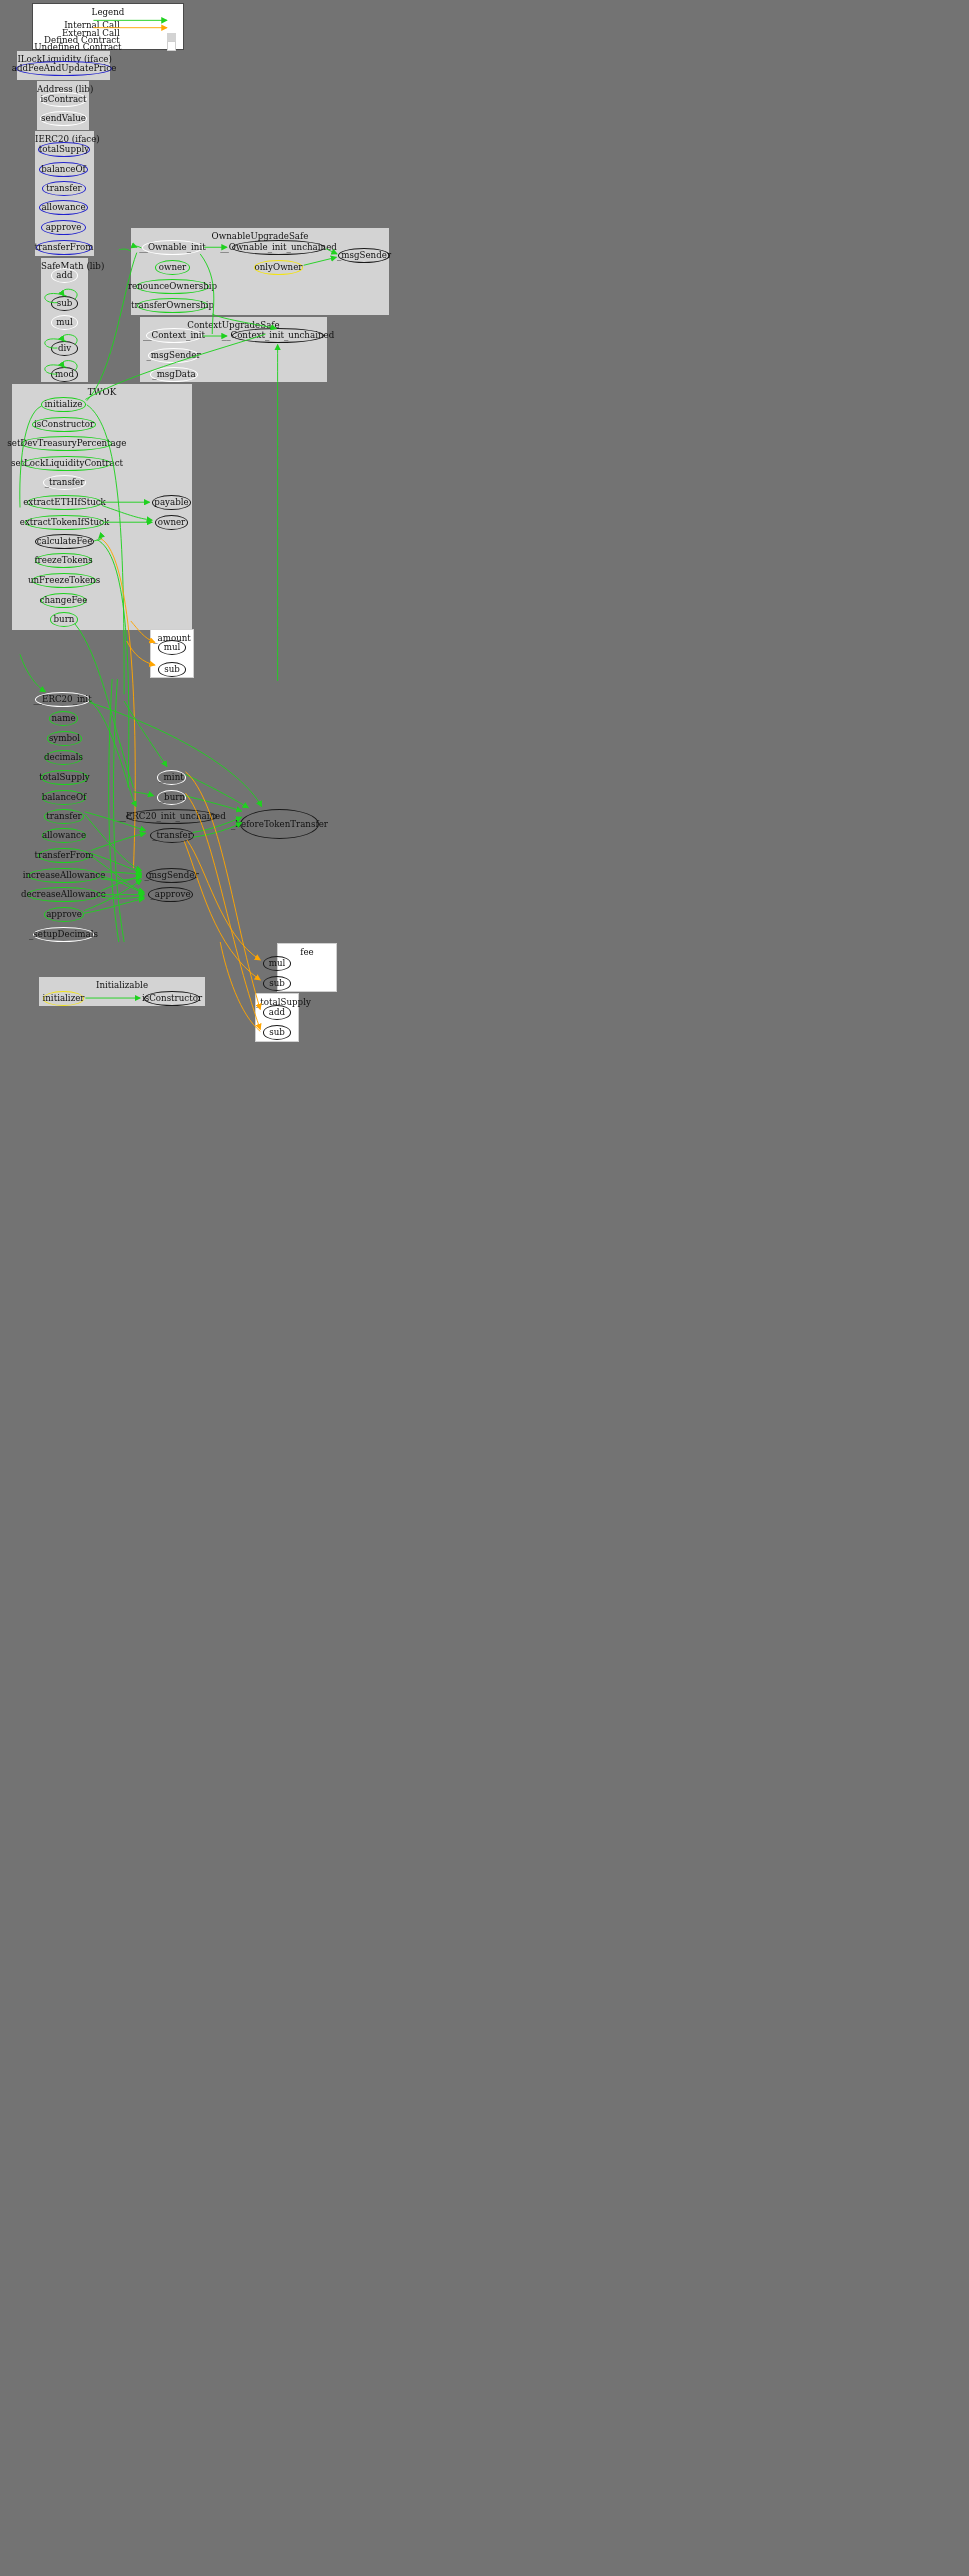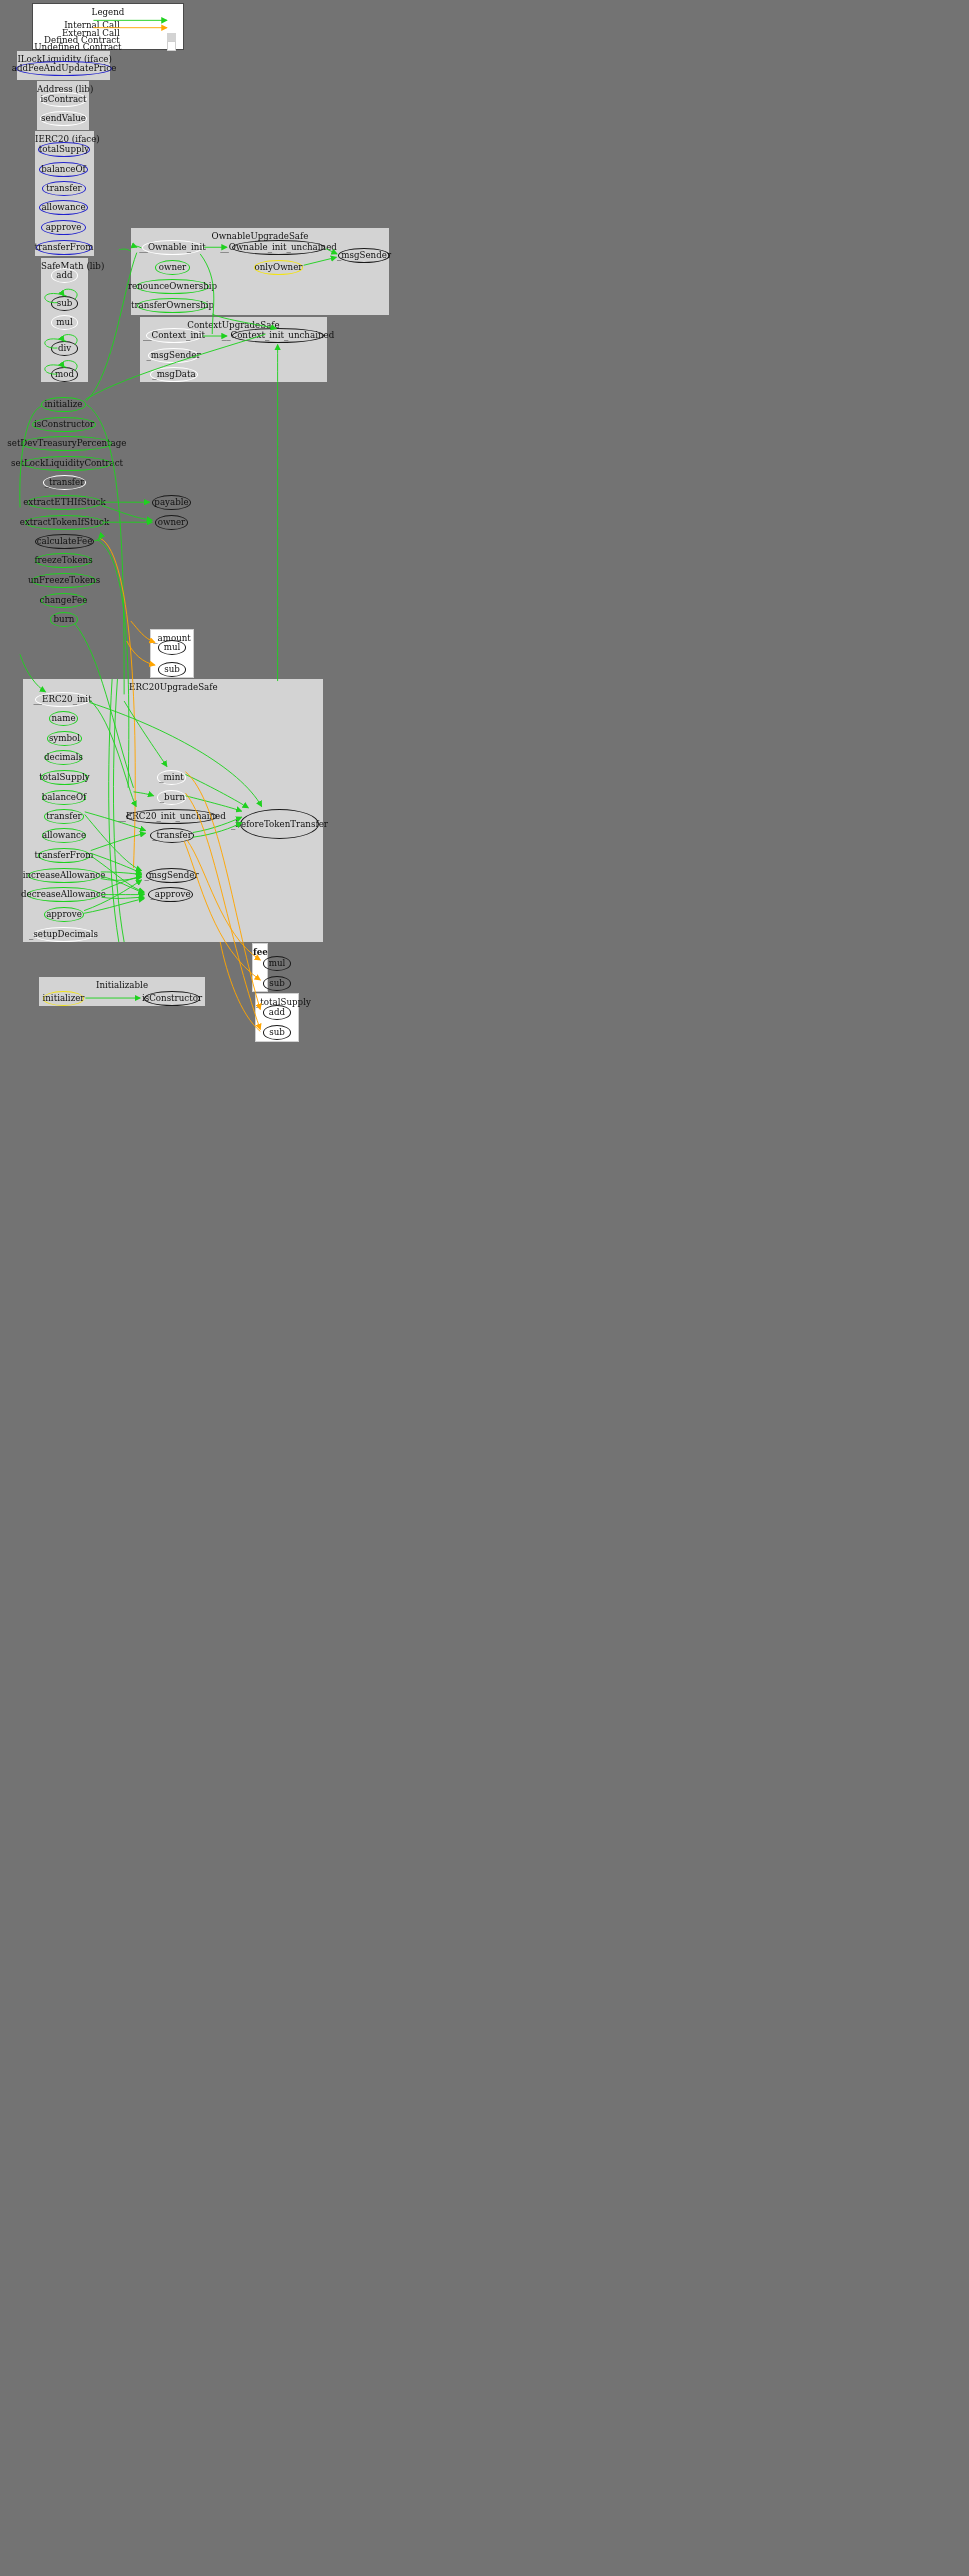--- a/index.html
+++ b/index.html
@@ -140,20 +140,23 @@
   <div class="node n-black" style="left:232px; top:328px; width:92px; height:14.7px;">
     <span>__Context_init_unchained</span>
   </div>
   <div class="node n-white" style="left:148px; top:348px; width:51px; height:14.7px;">
     <span>_msgSender</span>
   </div>
   <div class="node n-white" style="left:150px; top:367px; width:48px; height:14.7px;">
     <span>_msgData</span>
   </div>
 
+  <div class="cluster defined" style="left:12px; top:384px; width:180px; height:246px;">
+    <div class="cluster-label">TWOK</div>
+  </div>
   <div class="node n-green" style="left:41px; top:397px; width:45px; height:14.7px;">
     <span>initialize</span>
   </div>
   <div class="node n-green" style="left:32px; top:417px; width:64px; height:14.7px;">
     <span>isConstructor</span>
   </div>
   <div class="node n-green" style="left:21.4px; top:436px; width:91px; height:14.7px;">
     <span>setDevTreasuryPercentage</span>
   </div>
   <div class="node n-green" style="left:23px; top:456px; width:88px; height:14.7px;">
@@ -193,23 +196,20 @@
   <div class="cluster undefined" style="left:150px; top:629px; width:44px; height:49px;">
     <div class="cluster-label">_amount</div>
   </div>
   <div class="node n-black" style="left:158px; top:640px; width:28px; height:14.7px;">
     <span>mul</span>
   </div>
   <div class="node n-black" style="left:158px; top:662px; width:28px; height:14.7px;">
     <span>sub</span>
   </div>
 
-  <div class="cluster defined" style="left:23.4px; top:679px; width:300px; height:263px;">
-    <div class="cluster-label">ERC20UpgradeSafe</div>
-  </div>
   <div class="node n-white" style="left:35px; top:692px; width:55px; height:14.7px;">
     <span>__ERC20_init</span>
   </div>
   <div class="node n-green" style="left:49px; top:711px; width:29px; height:14.7px;">
     <span>name</span>
   </div>
   <div class="node n-green" style="left:47px; top:731px; width:35px; height:14.7px;">
     <span>symbol</span>
   </div>
   <div class="node n-green" style="left:45px; top:750px; width:37px; height:14.7px;">
@@ -257,21 +257,21 @@
   <div class="node n-black" style="left:150px; top:828px; width:44px; height:14.7px;">
     <span>_transfer</span>
   </div>
   <div class="node n-black" style="left:146px; top:868px; width:51px; height:14.7px;">
     <span>_msgSender</span>
   </div>
   <div class="node n-black" style="left:148px; top:887px; width:45px; height:14.7px;">
     <span>_approve</span>
   </div>
 
-  <div class="cluster undefined" style="left:252px; top:943px; width:16px; height:49px;font-weight:bold;">
+  <div class="cluster undefined" style="left:277px; top:943px; width:60px; height:49px;">
     <div class="cluster-label">fee</div>
   </div>
   <div class="node n-black" style="left:263px; top:956px; width:28px; height:14.7px;">
     <span>mul</span>
   </div>
   <div class="node n-black" style="left:263px; top:976px; width:28px; height:14.7px;">
     <span>sub</span>
   </div>
 
   <div class="cluster undefined" style="left:255px; top:993px; width:44px; height:49px;">

